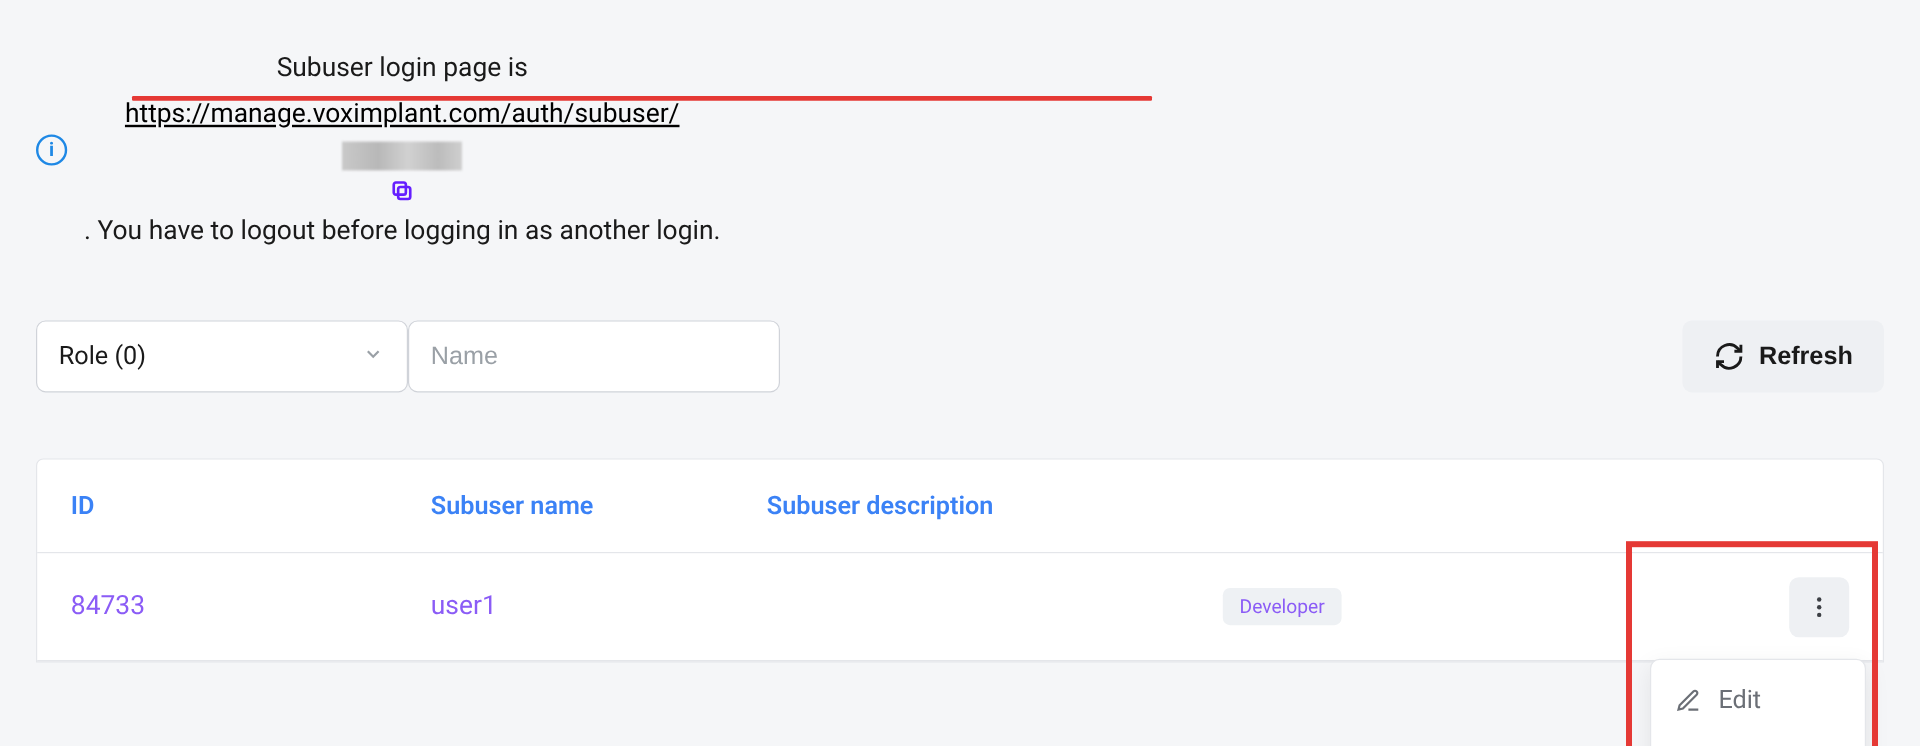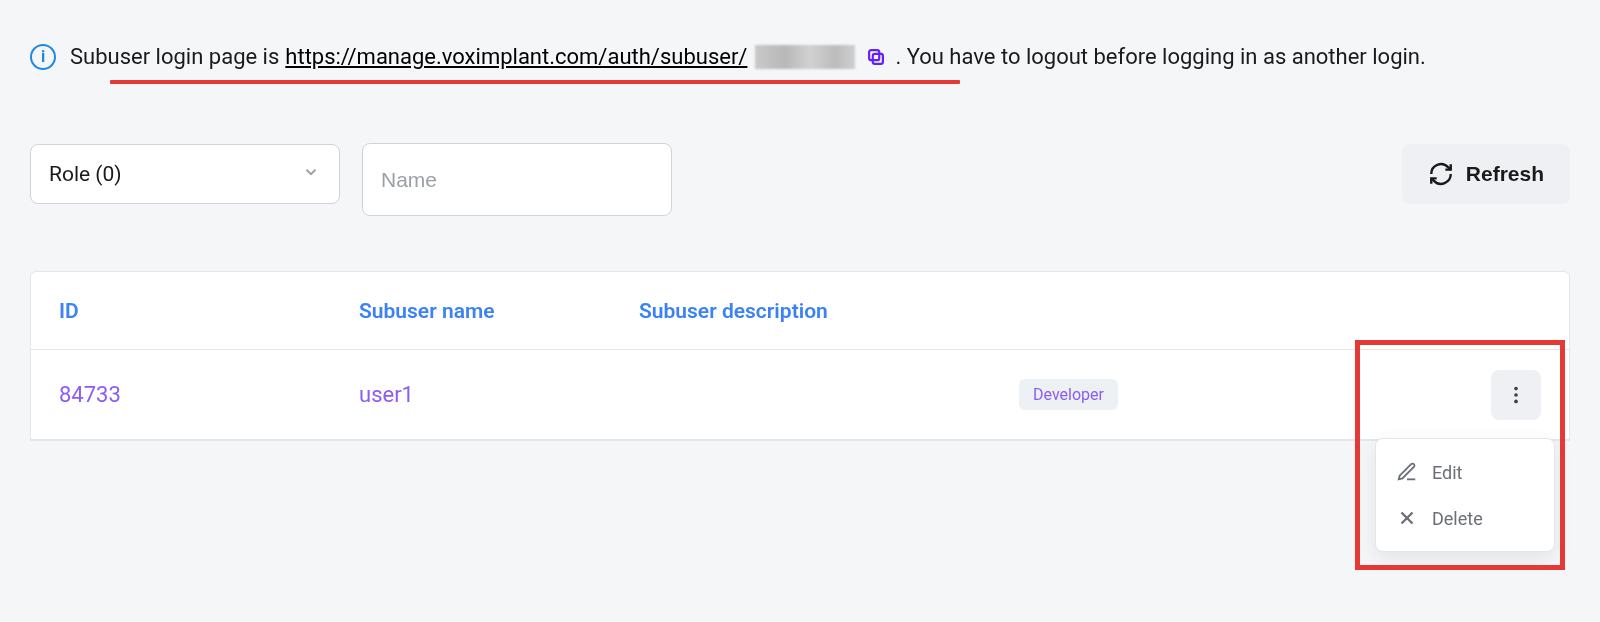--- a/index.html
+++ b/index.html
@@ -26,21 +26,21 @@
       border: 2.5px solid #1e88e5;
       border-radius: 50%;
       display: flex;
       align-items: center;
       justify-content: center;
       color: #1e88e5;
       font-weight: 700;
       font-size: 16px;
       flex-shrink: 0;
     }
-    .info-text { line-height: 1.5; display: flex; align-items: center; flex-wrap: wrap; gap: 6px; }
+    .info-text { line-height: 1.5; display: flex; align-items: center; flex-wrap: wrap; gap: 6px; flex-direction: column; }
     .info-text a { color: #000; text-decoration: underline; }
     .blurred {
       display: inline-block;
       width: 100px;
       height: 24px;
       background: linear-gradient(90deg, #c9c9c9 0%, #b8b8b8 30%, #d1d1d1 55%, #bcbcbc 80%, #cfcfcf 100%);
       filter: blur(1px);
       vertical-align: middle;
       margin: 0 2px;
     }
@@ -56,21 +56,20 @@
       left: 80px;
       top: 40px;
       width: 850px;
       height: 4px;
       background: #e53935;
       border-radius: 1px;
     }
     .toolbar {
       display: flex;
       align-items: center;
-      gap: 22px;
       margin-bottom: 55px;
     }
     .select-wrap {
       position: relative;
       width: 310px;
     }
     .select-wrap select, .select-wrap .fake-select {
       width: 100%;
       height: 60px;
       border: 1px solid #d0d3d9;
@@ -86,28 +85,27 @@
     }
     .select-chevron {
       position: absolute;
       right: 20px; top: 50%;
       transform: translateY(-50%);
       color: #9aa0a6;
       pointer-events: none;
     }
     .name-input {
       width: 310px;
-      height: 73px;
+      height: 60px;
       border: 1px solid #d0d3d9;
       border-radius: 8px;
       background: #fff;
       font-size: 21px;
       padding: 0 18px;
       color: #1a1a1a;
-      margin-top: 12px;
     }
     .name-input::placeholder { color: #9aa0a6; }
     .spacer { flex: 1; }
     .refresh-btn {
       display: flex;
       align-items: center;
       gap: 12px;
       background: #eef0f3;
       border: none;
       border-radius: 8px;
@@ -171,21 +169,21 @@
       border-radius: 8px;
       box-shadow: 0 6px 20px rgba(0,0,0,0.08);
       padding: 10px 0;
       z-index: 10;
     }
     .dropdown-item {
       display: flex;
       align-items: center;
       gap: 14px;
       padding: 12px 20px;
-      font-size: 18px;
+      font-size: 21px;
       color: #6b6f76;
       cursor: pointer;
     }
     .dropdown-item svg { width: 22px; height: 22px; color: #6b6f76; }
     .highlight-frame {
       position: absolute;
       right: 4px;
       top: 68px;
       width: 210px;
       height: 230px;

